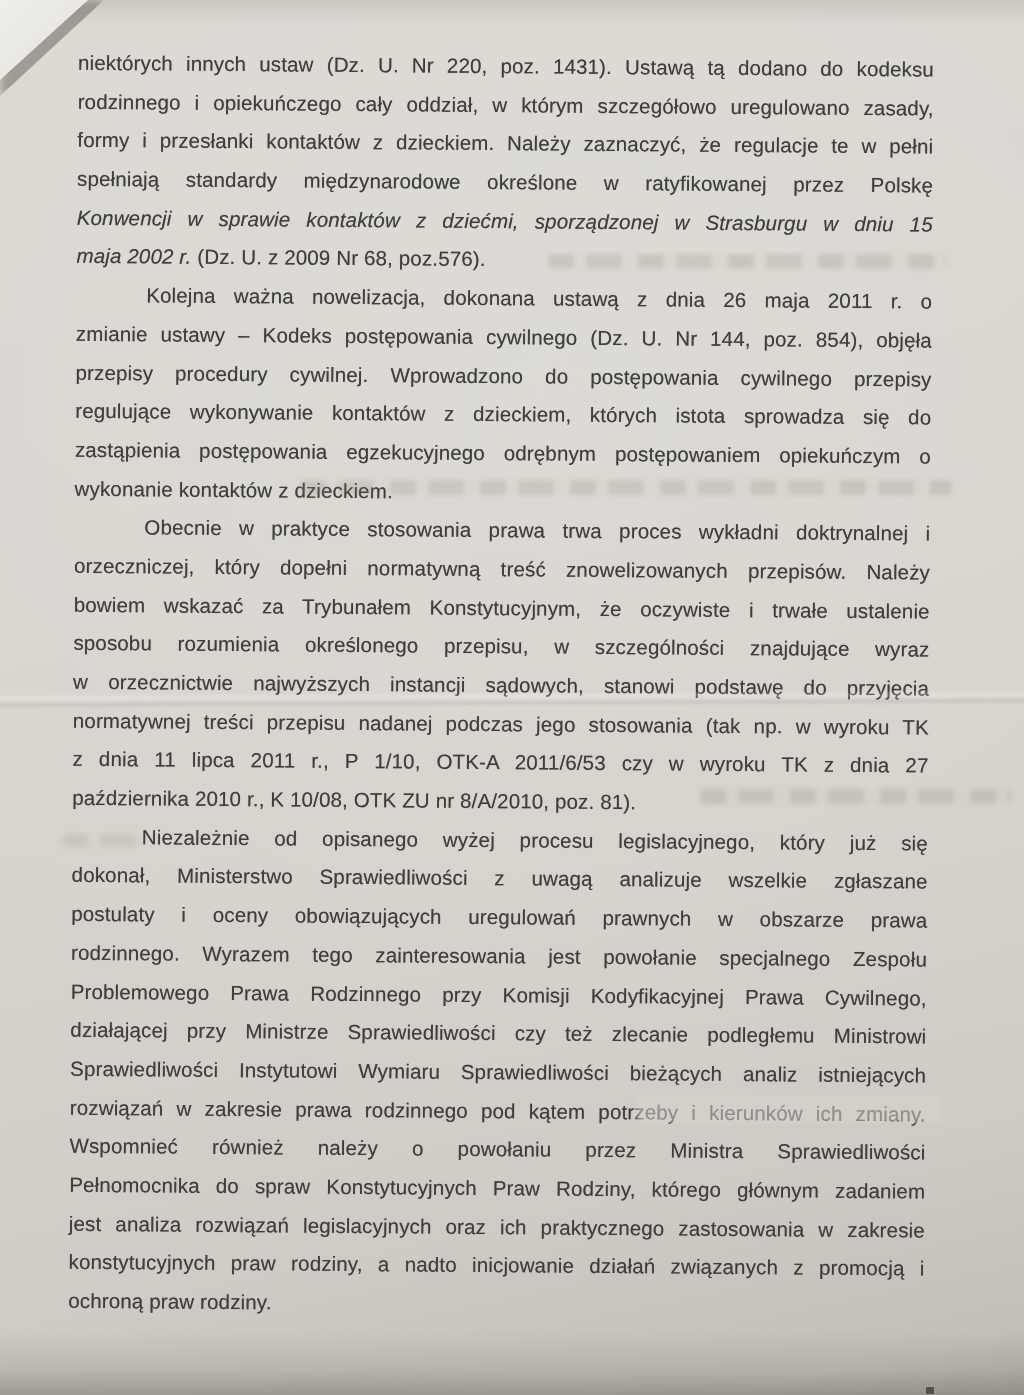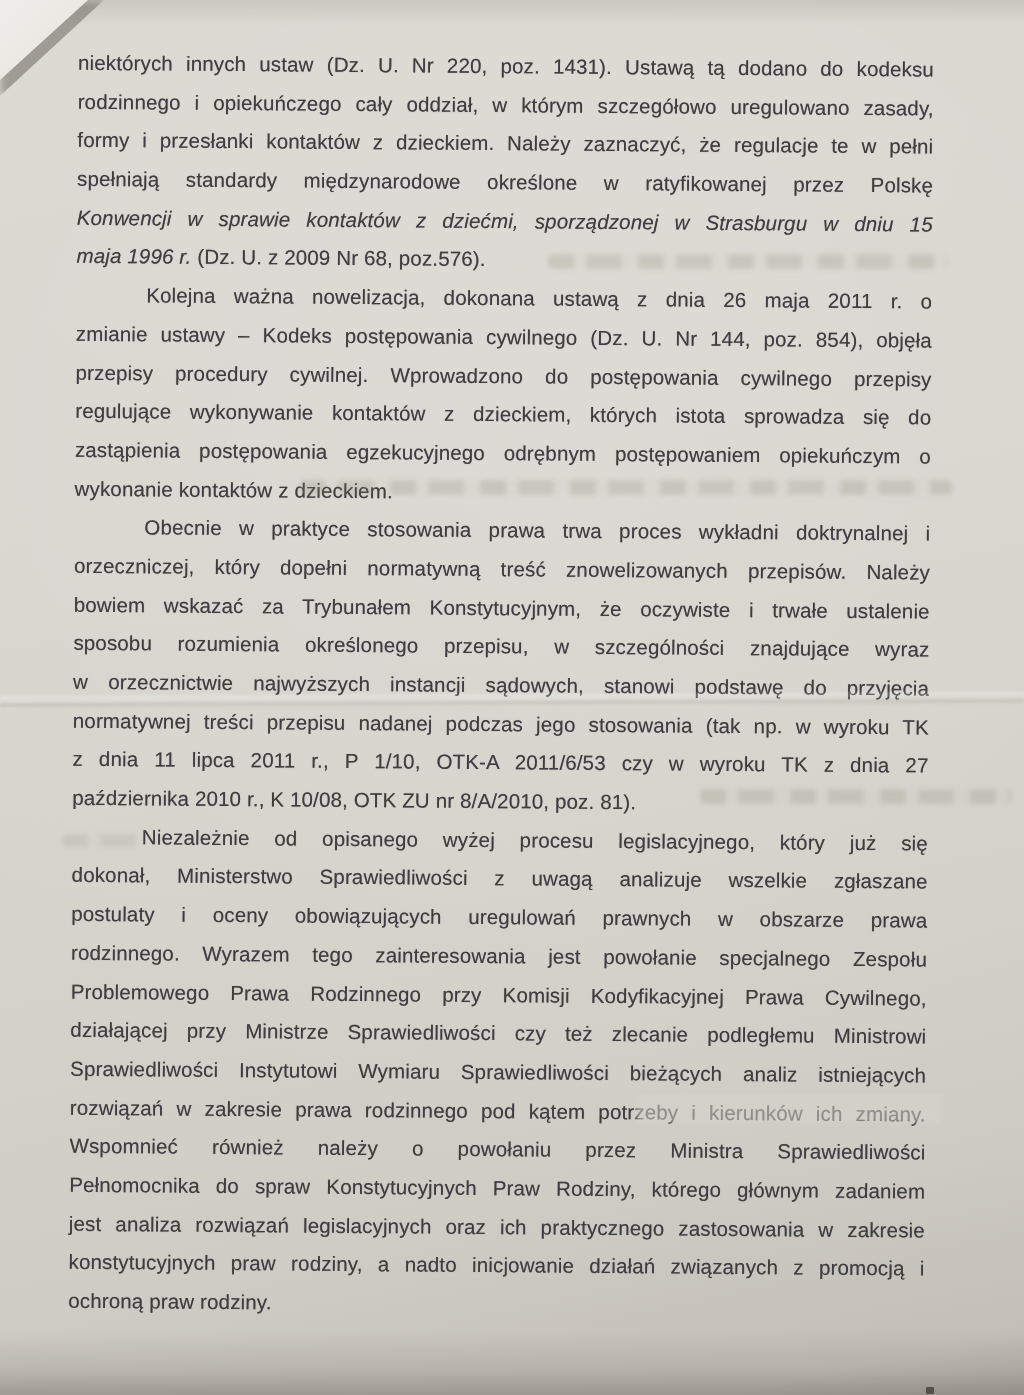--- a/index.html
+++ b/index.html
@@ -67,21 +67,21 @@
   <div class="corner-shadow"></div>
   <div class="corner-fold"></div>
 
   <div class="doc-text">
       <div class="para">
         <div class="line"><span class="run">niektórych innych ustaw (Dz. U. Nr 220, poz. 1431). Ustawą tą dodano do kodeksu</span></div>
         <div class="line"><span class="run">rodzinnego i opiekuńczego cały oddział, w którym szczegółowo uregulowano zasady,</span></div>
         <div class="line"><span class="run">formy i przesłanki kontaktów z dzieckiem. Należy zaznaczyć, że regulacje te w pełni</span></div>
         <div class="line"><span class="run">spełniają standardy międzynarodowe określone w ratyfikowanej przez Polskę</span></div>
         <div class="line"><span class="run italic">Konwencji w sprawie kontaktów z dziećmi, sporządzonej w Strasburgu w dniu 15</span></div>
-        <div class="line last"><span class="run italic">maja 1996 r.</span><span class="run"> (Dz. U. z 2009 Nr 68, poz.576).</span></div>
+        <div class="line last"><span class="run italic">maja 2002 r.</span><span class="run"> (Dz. U. z 2009 Nr 68, poz.576).</span></div>
       </div>
       <div class="para">
         <div class="line indent"><span class="run">Kolejna ważna nowelizacja, dokonana ustawą z dnia 26 maja 2011 r. o</span></div>
         <div class="line"><span class="run">zmianie ustawy – Kodeks postępowania cywilnego (Dz. U. Nr 144, poz. 854), objęła</span></div>
         <div class="line"><span class="run">przepisy procedury cywilnej. Wprowadzono do postępowania cywilnego przepisy</span></div>
         <div class="line"><span class="run">regulujące wykonywanie kontaktów z dzieckiem, których istota sprowadza się do</span></div>
         <div class="line"><span class="run">zastąpienia postępowania egzekucyjnego odrębnym postępowaniem opiekuńczym o</span></div>
         <div class="line last"><span class="run">wykonanie kontaktów z dzieckiem.</span></div>
       </div>
       <div class="para">

